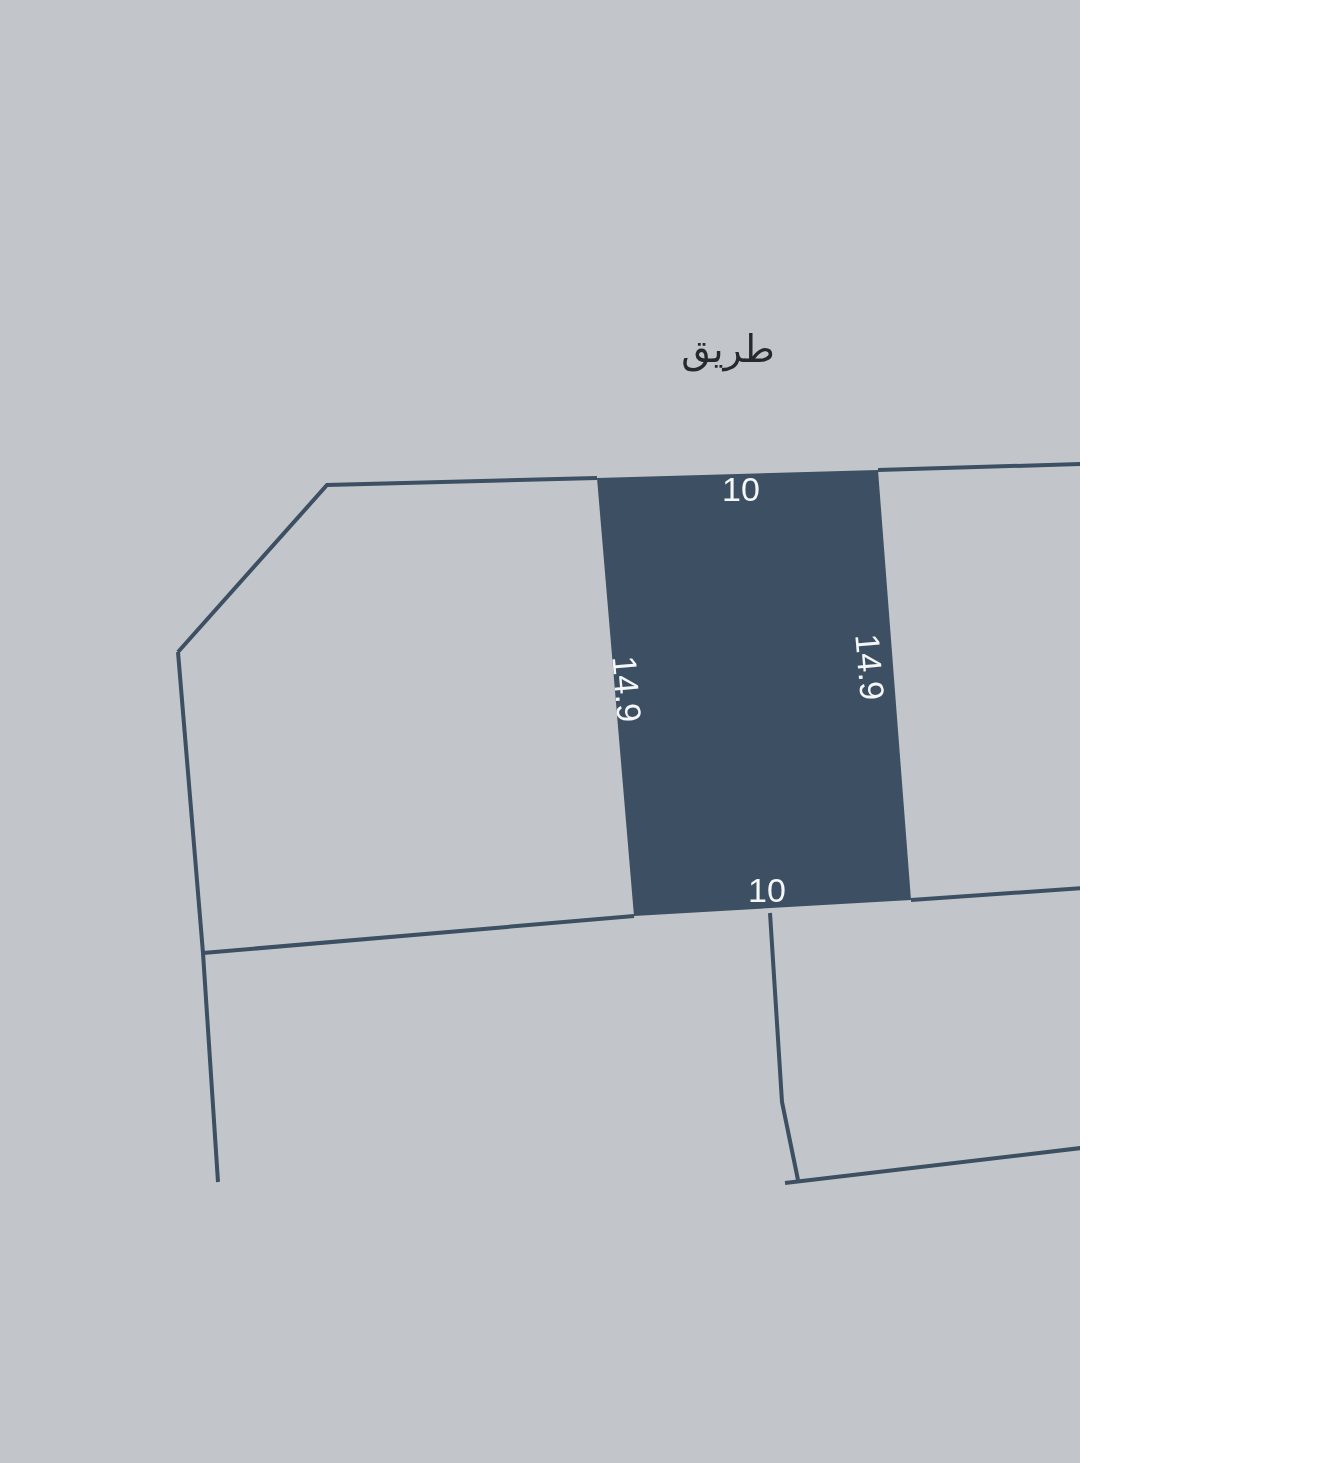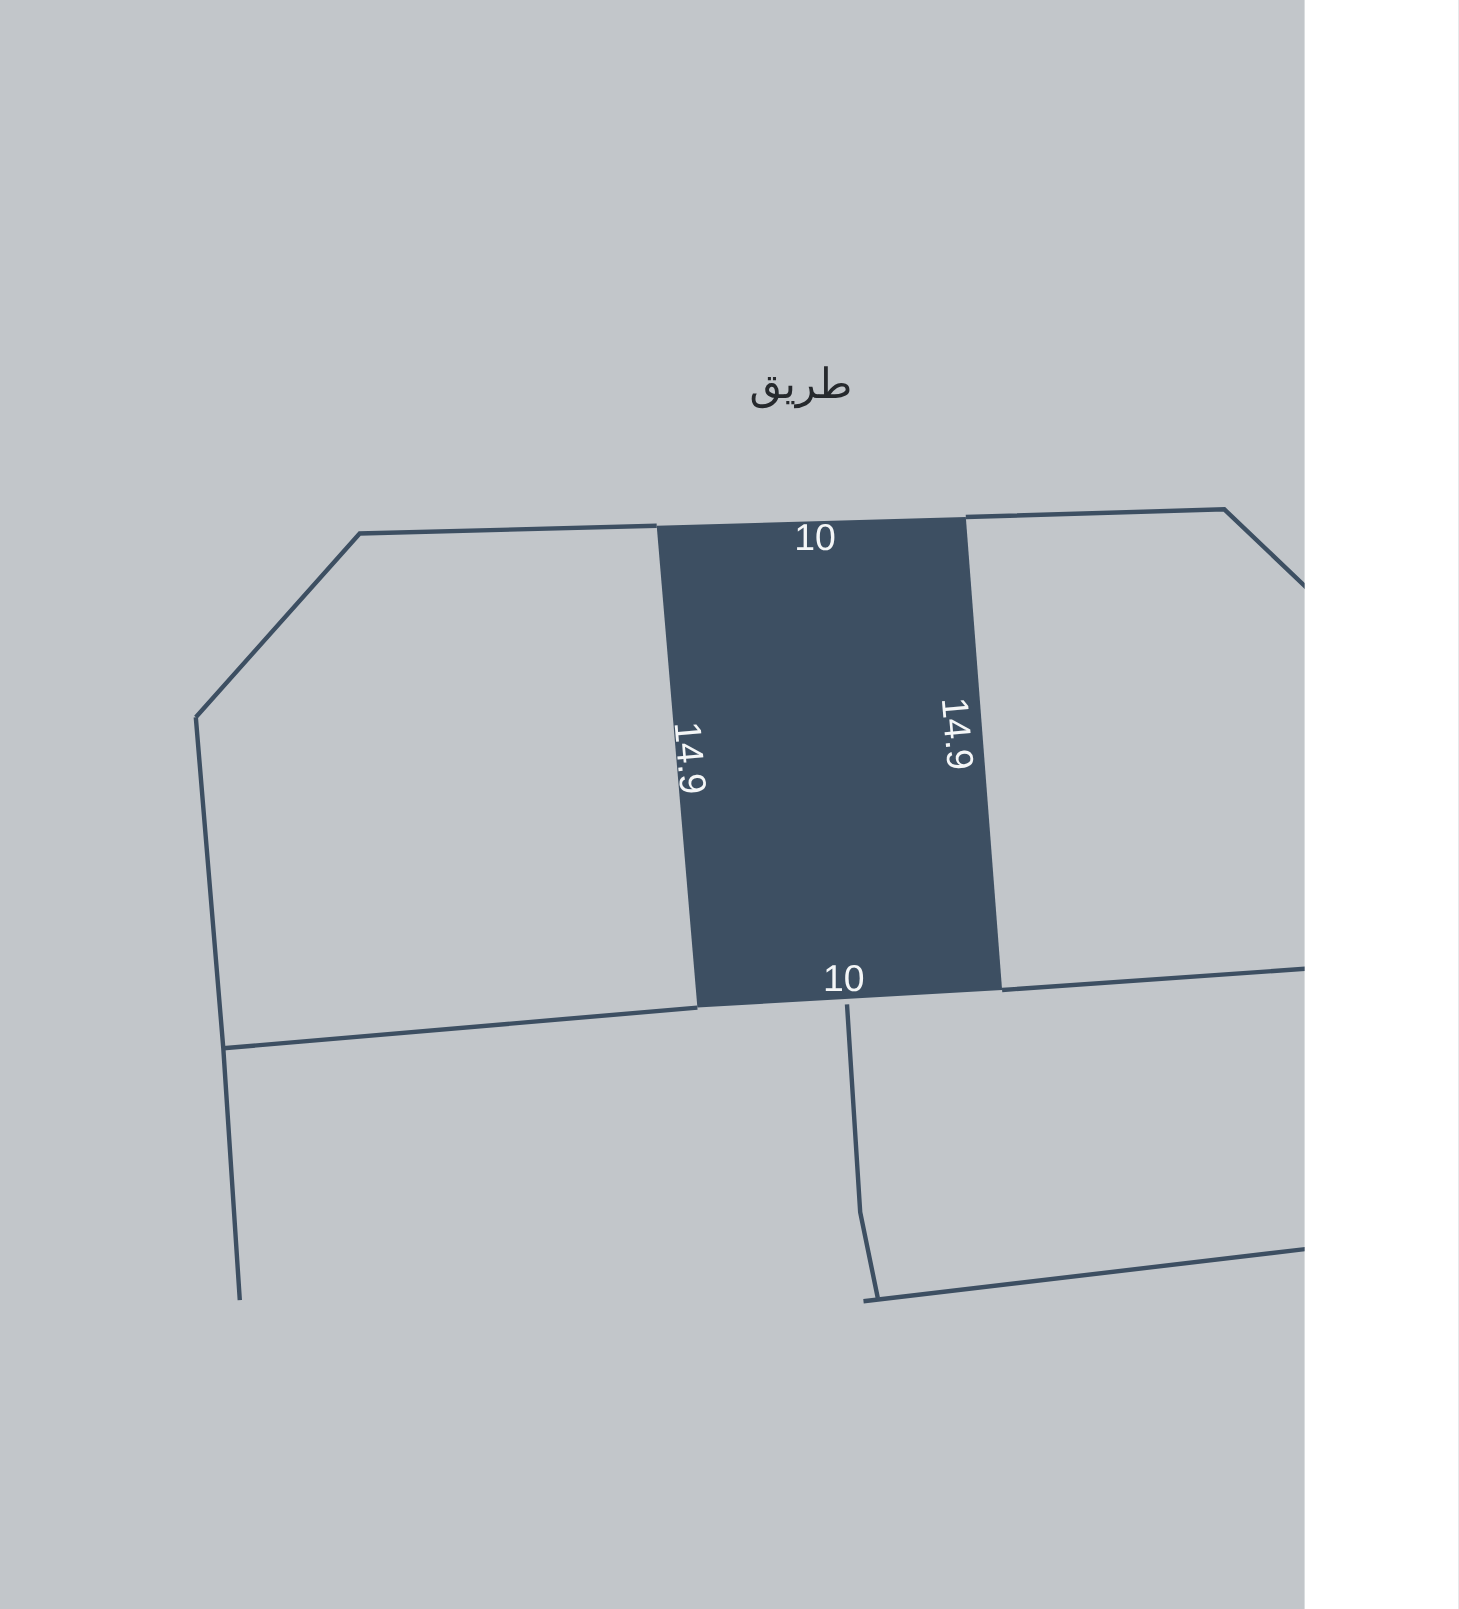--- a/index.html
+++ b/index.html
@@ -1,18 +1,18 @@
 <!DOCTYPE html>
 <html><head>
 <meta charset="utf-8">
 <style>
   html, body { margin: 0; padding: 0; }
   .stage {
     position: relative;
-    width: 1186px;
+    width: 1080px;
     height: 1463px;
     overflow: hidden;
     font-family: "Liberation Sans", sans-serif;
   }
   svg { display: block; }
   .boundary {
     fill: none;
     stroke-width: 4;
     stroke-linecap: butt;
     stroke-linejoin: miter;

